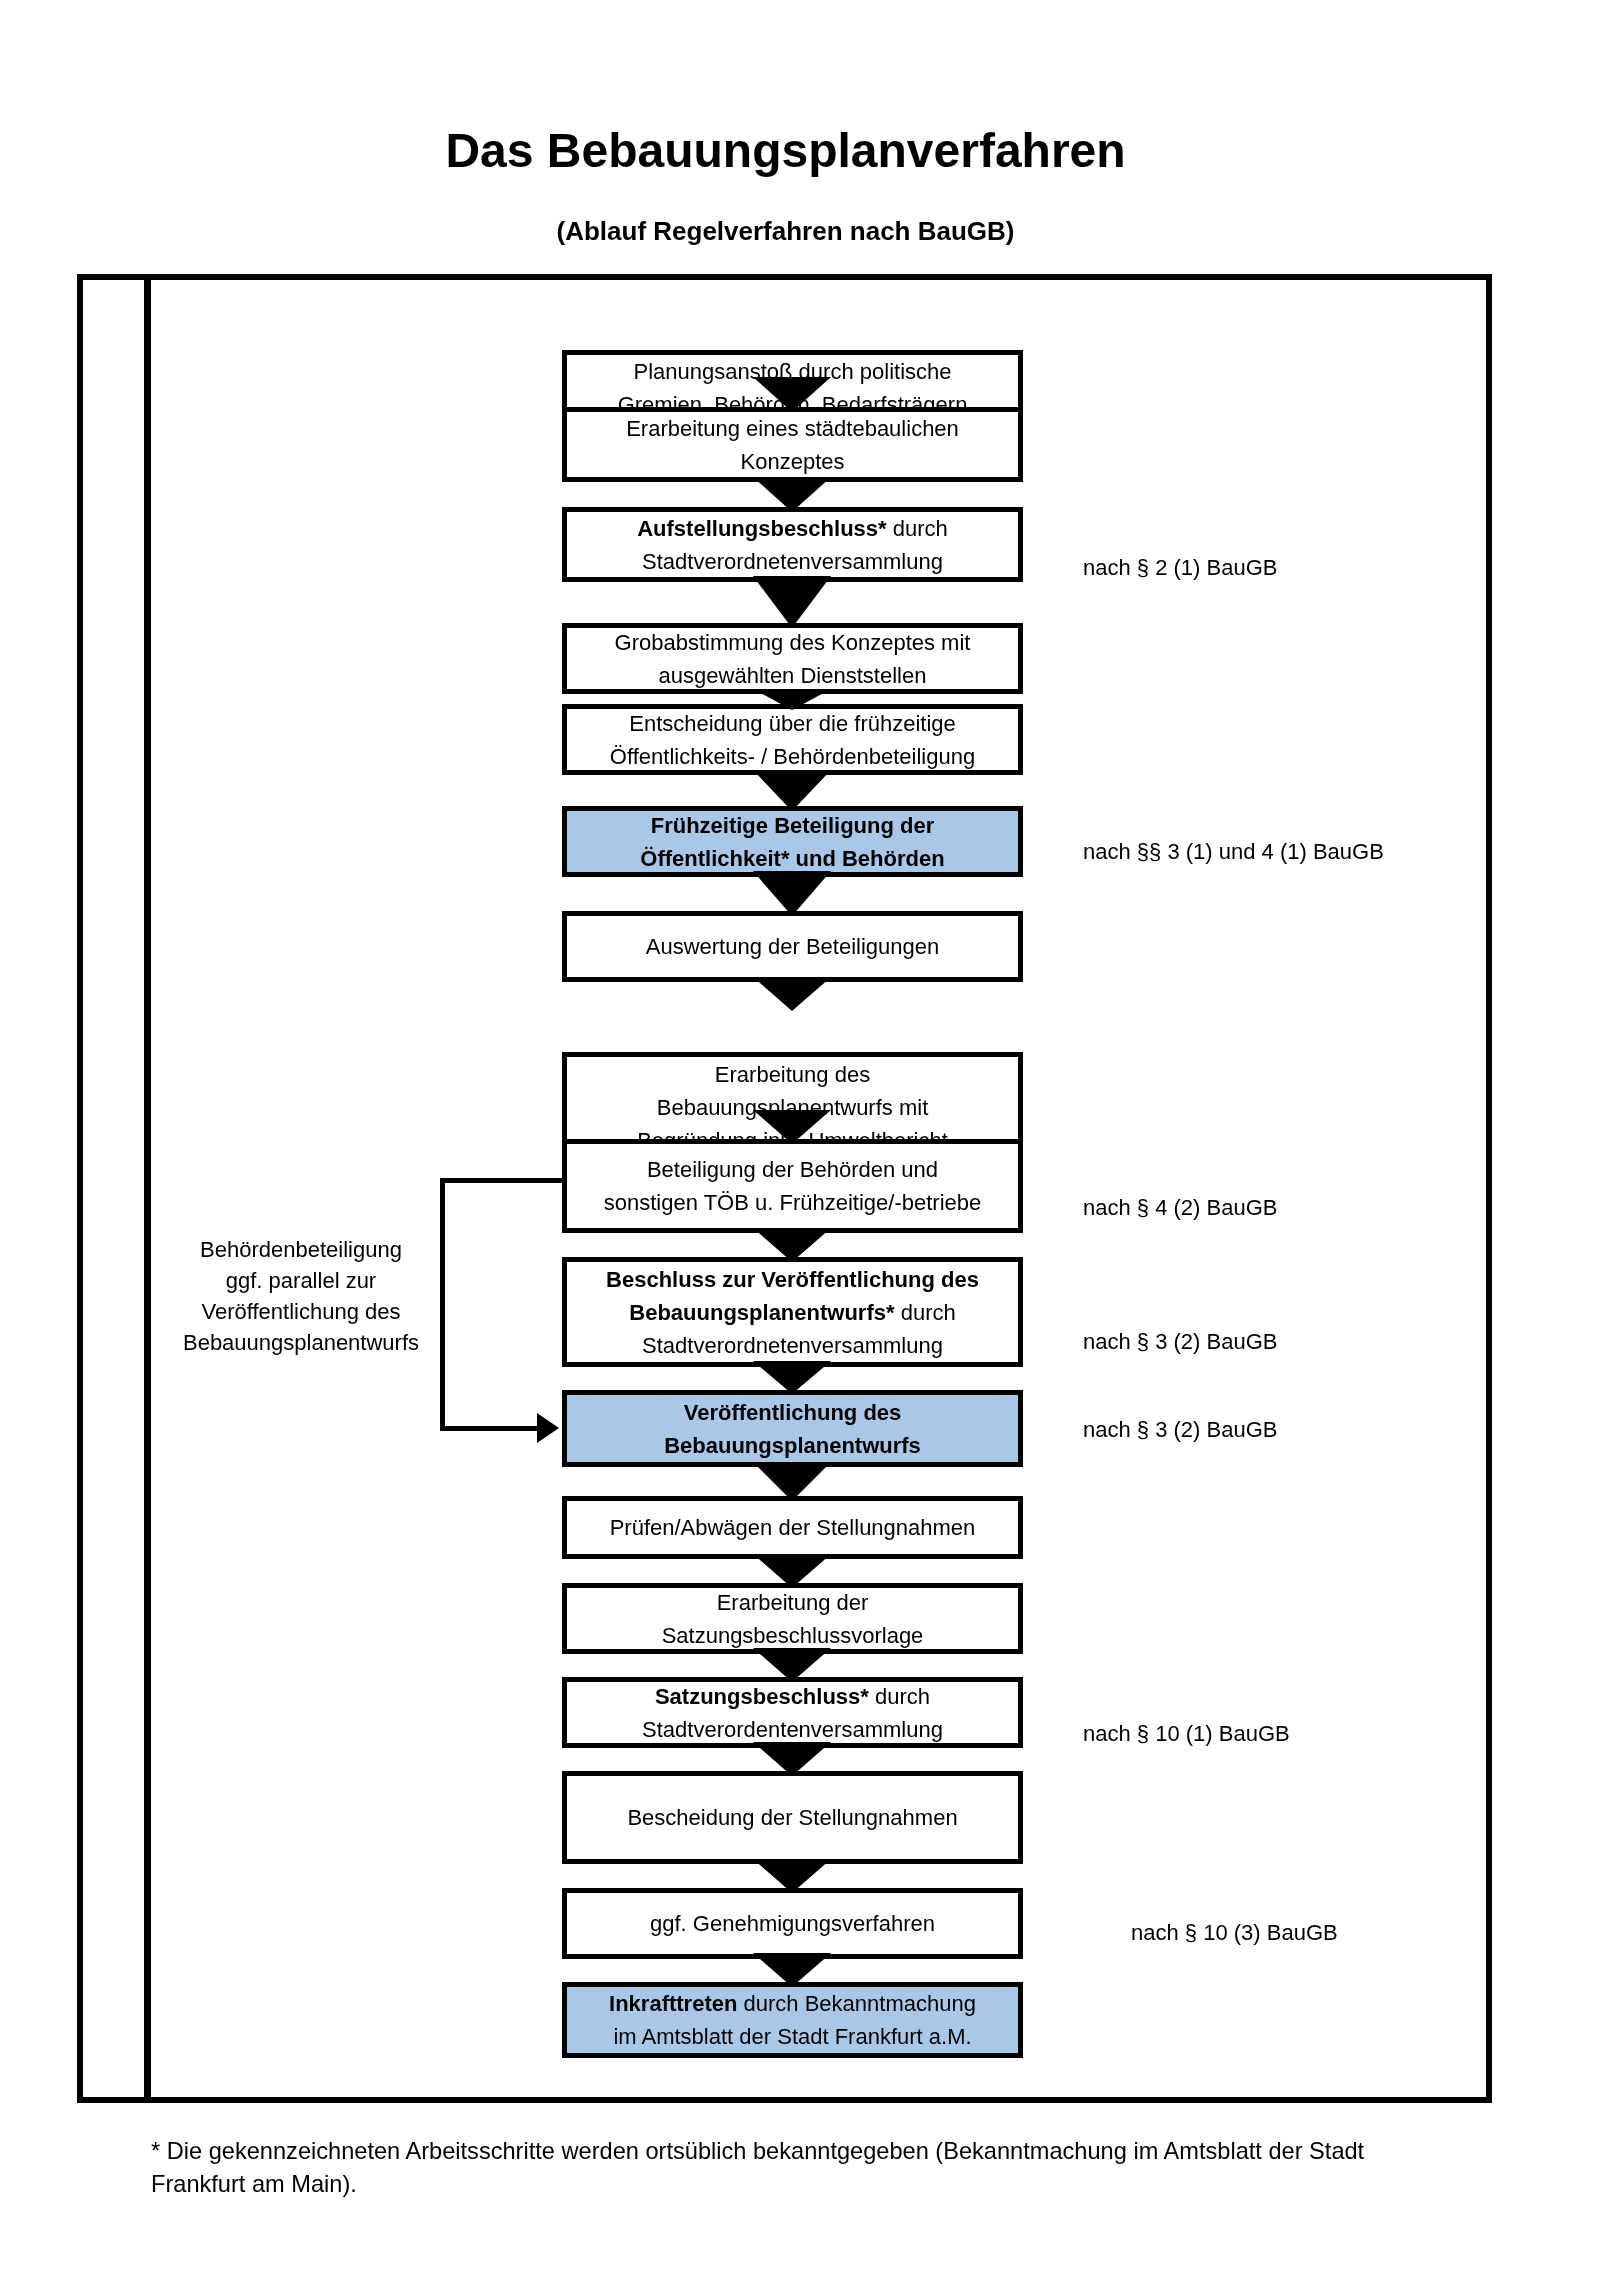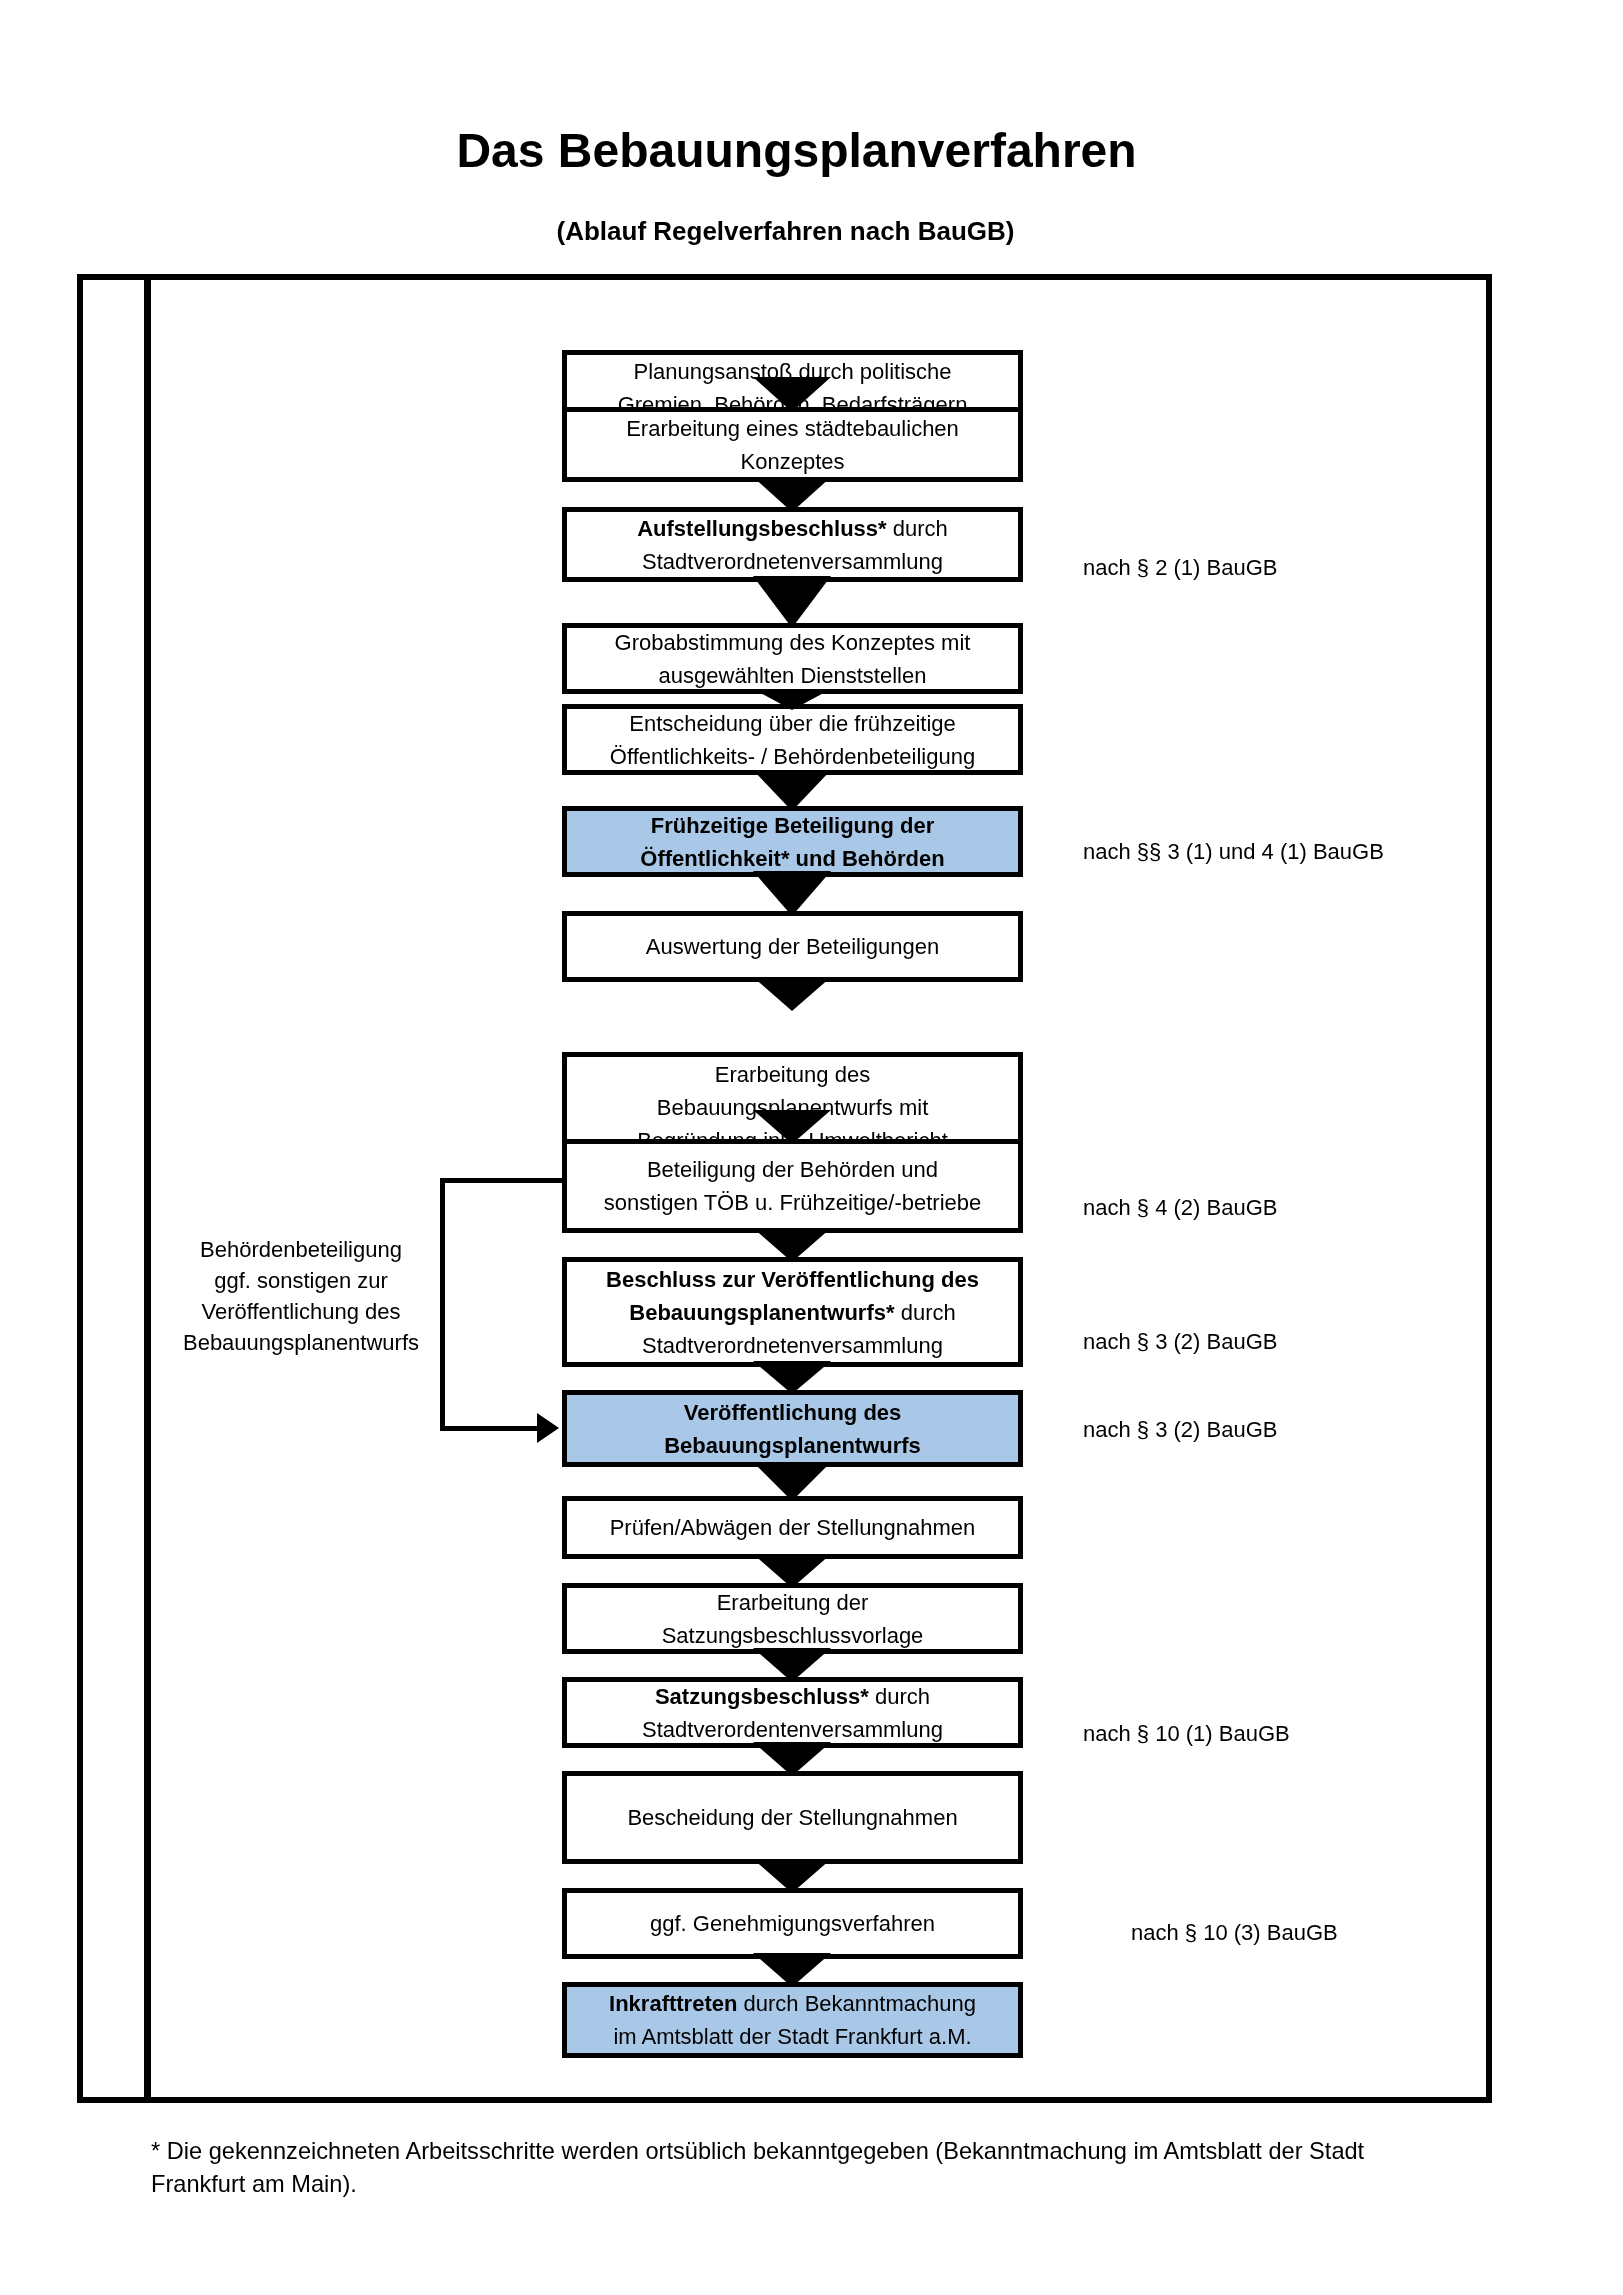--- a/index.html
+++ b/index.html
@@ -3,21 +3,21 @@
 <meta charset="utf-8">
 <style>
   html,body{margin:0;padding:0;}
   body{
     width:1623px;height:2295px;background:#ffffff;
     font-family:"Liberation Sans", sans-serif;color:#000;
     position:relative;overflow:hidden;
   }
   .abs{position:absolute;}
   .title{
-    left:11px;top:123px;width:1571px;text-align:center;
+    left:0;top:123px;width:1571px;text-align:center;
     font-size:48px;font-weight:bold;letter-spacing:0px;
   }
   .subtitle{
     left:0;top:216px;width:1571px;text-align:center;
     font-size:26px;font-weight:bold;
   }
   .frame{
     left:77px;top:274px;width:1415px;height:1829px;
     box-sizing:border-box;border:6.5px solid #000;background:#fff;
   }
@@ -179,21 +179,21 @@
     <div class="abs arrow" style="top: 1742px; border-top-width: 34px;"></div>
     <div class="abs arrow" style="top: 1859px; border-top-width: 34px;"></div>
     <div class="abs arrow" style="top: 1953px; border-top-width: 34px;"></div>
     <div class="abs ref" style="top: 555px;">nach § 2 (1) BauGB</div>
     <div class="abs ref" style="top: 839px;">nach §§ 3 (1) und 4 (1) BauGB</div>
     <div class="abs ref" style="top: 1195px;">nach § 4 (2) BauGB</div>
     <div class="abs ref" style="top: 1329px;">nach § 3 (2) BauGB</div>
     <div class="abs ref" style="top: 1417px;">nach § 3 (2) BauGB</div>
     <div class="abs ref" style="top: 1721px;">nach § 10 (1) BauGB</div>
     <div class="abs ref" style="top: 1920px; margin-left: 48px;">nach § 10 (3) BauGB</div>
-    <div class="abs side-note"><span>Behördenbeteiligung</span><br><span>ggf. sonstigen zur</span><br><span>Veröffentlichung des</span><br><span>Bebauungsplanentwurfs</span></div>
+    <div class="abs side-note"><span>Behördenbeteiligung</span><br><span>ggf. parallel zur</span><br><span>Veröffentlichung des</span><br><span>Bebauungsplanentwurfs</span></div>
   </div>
 
 <div class="abs frame"></div>
 <div class="abs labelcol-border"></div>
 
 <div class="abs footnote">
   <span>* Die gekennzeichneten Arbeitsschritte werden ortsüblich bekanntgegeben (Bekanntmachung im Amtsblatt  der Stadt</span><br>
   <span>Frankfurt am Main).</span>
 </div>
 

